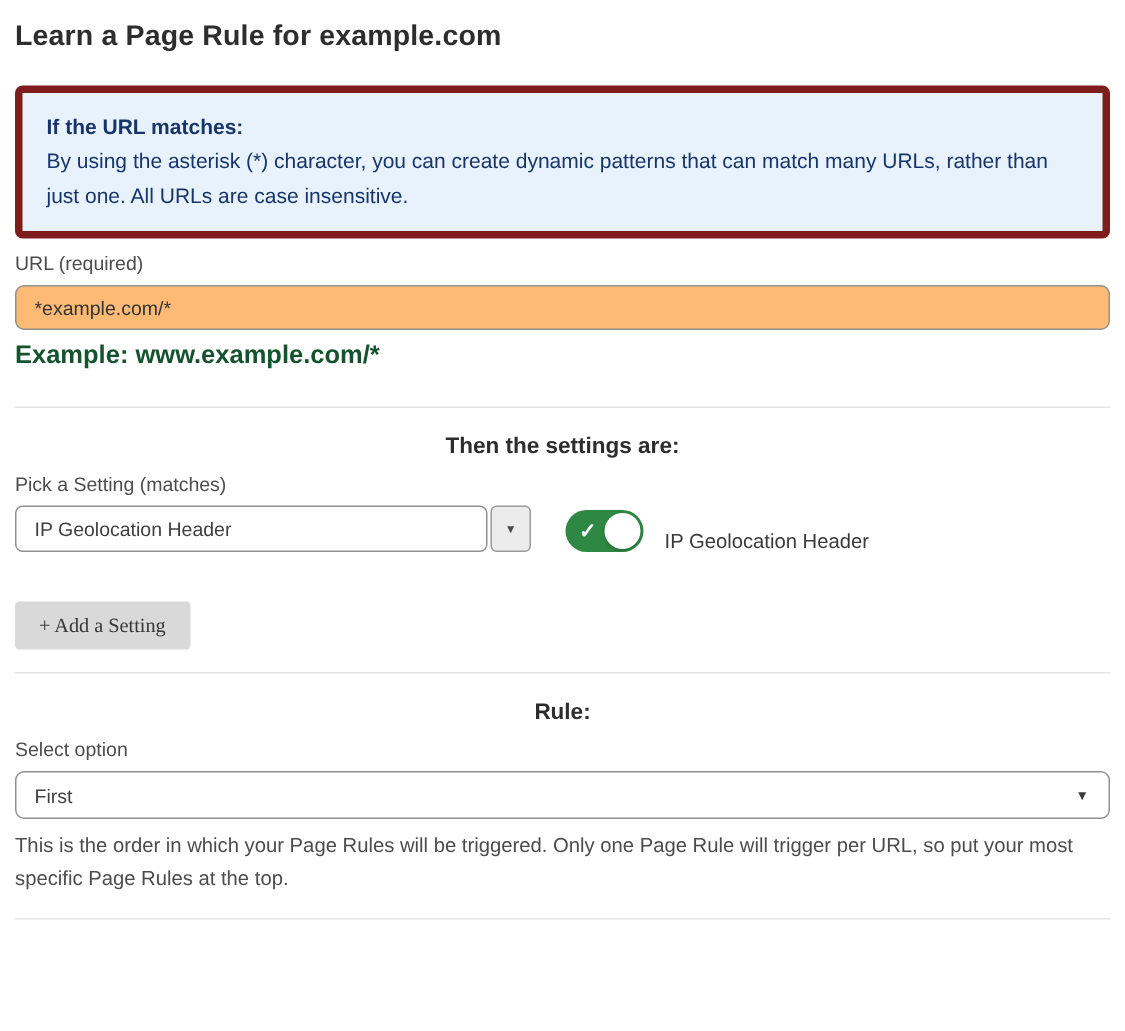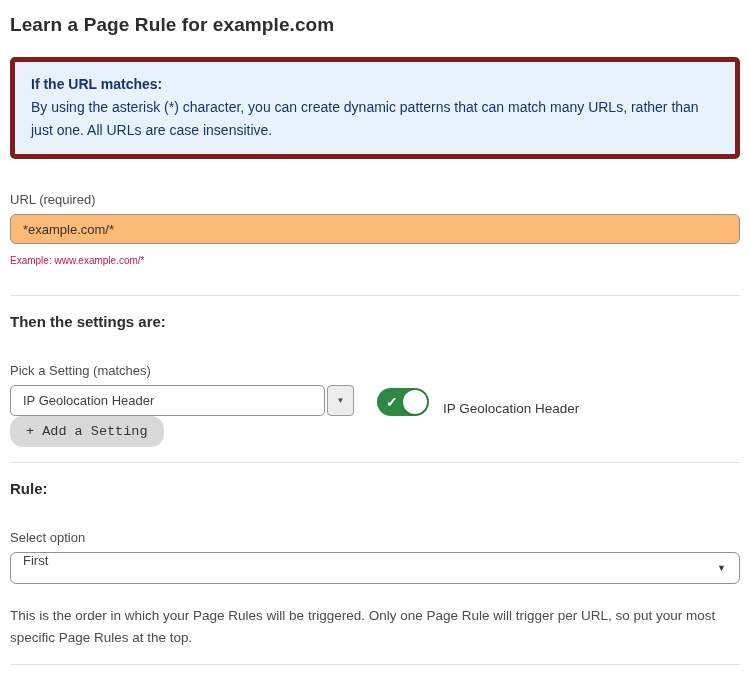--- a/index.html
+++ b/index.html
@@ -23,34 +23,34 @@
     border-radius: 5px;
     padding: 11px 16px 12px 16px;
     color: #17356b;
     font-size: 14px; line-height: 23px;
   }
   .info-box .info-heading { font-weight: bold; }
   .info-box a.info-link {
     color: #2b65c0; text-decoration: underline; cursor: pointer;
   }
 
-  .field-label { margin-top: 33px; font-size: 13px; color: #4c4c4c; }
+  .field-label { margin-top: 9px; font-size: 13px; color: #4c4c4c; }
 
   .text-input {
     margin-top: 7px; width: 730px; height: 30px;
     border: 1px solid #919191; border-radius: 6px;
     padding: 0 12px; font-size: 13px; color: #333;
     font-family: "Liberation Sans", sans-serif;
     background: #fdba74; outline: none; display: block;
   }
-  .helper-text { margin-top: 6px; font-size: 10px; color: #be185d; line-height: 21px; }
+  .helper-text { margin-top: 6px; font-size: 17px; color: #14532d; line-height: 21px; font-weight: bold; }
 
   .divider { border: none; border-top: 1px solid #e4e4e4; margin: 24px 0 0 0; }
 
-  .section-heading { margin-top: 17px; font-size: 15px; font-weight: bold; color: #2d2d2d; }
+  .section-heading { margin-top: 17px; font-size: 15px; font-weight: bold; color: #2d2d2d; text-align: center; }
 
   .setting-row { margin-top: 7px; display: flex; align-items: flex-end; }
   .picker {
     width: 315px; height: 31px; background: #fff;
     border: 1px solid #919191; border-radius: 5px;
     display: flex; align-items: center; padding: 0 12px;
     font-size: 13px; color: #3f3f3f; cursor: pointer;
   }
   .picker-arrow-btn {
     width: 27px; height: 31px; margin-left: 2px;
@@ -69,38 +69,38 @@
     color: #fff; font-size: 14px; font-weight: bold;
   }
   .toggle .knob {
     position: absolute; right: 2px; top: 2px;
     width: 24px; height: 24px; background: #fff; border-radius: 50%;
     box-shadow: 0 1px 2px rgba(0,0,0,.25);
   }
   .toggle-label { margin-left: 14px; font-size: 13.5px; color: #3a3a3a; }
 
   .add-setting-btn {
-    display: inline-block;
-    background: #d9d9d9; border: none; border-radius: 13px;
+    margin-top: 33px; display: inline-block;
+    background: #d9d9d9; border: none; border-radius: 3px;
     padding: 8px 16px; font-size: 13.5px; color: #363636;
-    font-family: Liberation Mono, monospace; cursor: pointer;
+    font-family: Liberation Serif, serif; cursor: pointer;
   }
 
   .order-select {
     margin-top: 7px; position: relative;
     width: 730px; height: 32px; background: #fff;
     border: 1px solid #919191; border-radius: 6px;
-    display: flex; align-items: flex-start; padding: 0 12px;
+    display: flex; align-items: center; padding: 0 12px;
     font-size: 13px; color: #3f3f3f; cursor: pointer;
   }
   .order-select .select-arrow {
     position: absolute; right: 13px; top: 50%; transform: translateY(-50%);
     font-size: 9px; color: #3a3a3a;
   }
-  .order-helper { margin-top: 21px; font-size: 13.5px; color: #4c4c4c; line-height: 22px; width: 730px; }
+  .order-helper { margin-top: 7px; font-size: 13.5px; color: #4c4c4c; line-height: 22px; width: 730px; }
 </style>
 </head>
 <body>
 
 <div class="container">
 
   <h1 class="page-title">Learn a Page Rule for example.com</h1>
 
   <div class="info-box">
     <div class="info-heading">If the URL matches:</div>

